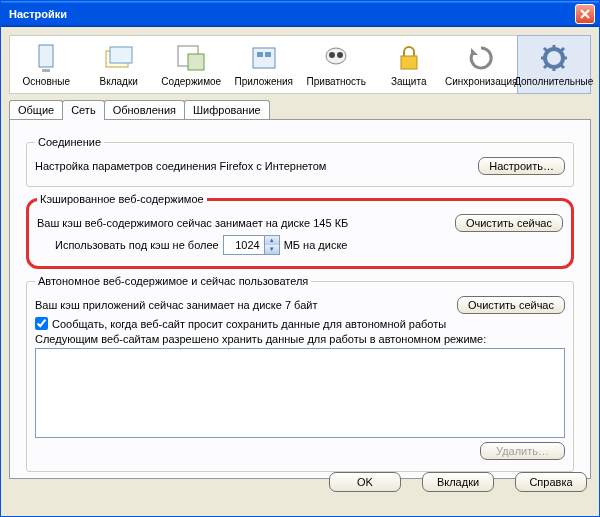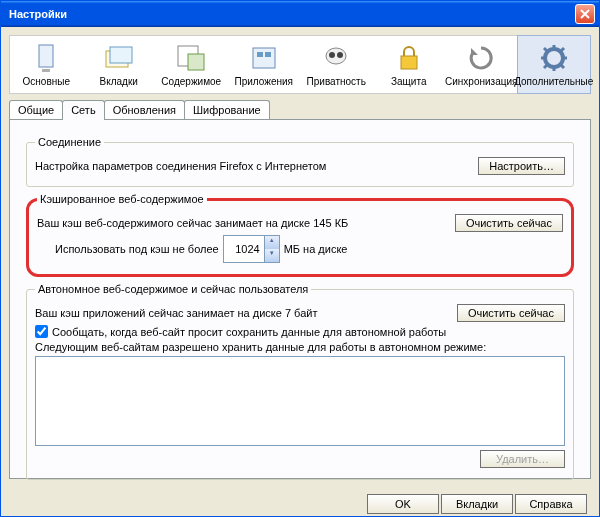--- a/index.html
+++ b/index.html
@@ -15,29 +15,29 @@
 .tool span{font-size:10px;text-align:center}
 .tabs{display:flex;margin:6px 8px 0 8px}
 .tab{padding:3px 8px;border:1px solid #919b9c;border-bottom:none;background:#ffffff;margin-right:-1px;cursor:pointer;border-radius:3px 3px 0 0}
 .tab.active{background:#fcfcfe;position:relative;z-index:2;padding-bottom:4px;margin-bottom:-1px}
 .content{margin:0 8px 8px 8px;background:#fcfcfe;border:1px solid #919b9c;padding:16px;height:360px}
 fieldset{border:1px solid #d0d0bf;border-radius:3px;margin:0 0 6px 0;padding:6px 8px 8px 8px;position:relative}
 fieldset.hl{border:3px solid #e03030;border-radius:12px}
 legend{padding:0 3px}
 .row{display:flex;align-items:center;margin:3px 0}
 .row .txt{flex:1}
-button.winbtn{background:linear-gradient(to bottom,#fff,#ece9d8);border:1px solid #707070;border-radius:0;padding:2px 10px;cursor:pointer;font-size:11px;min-width:85px}
+button.winbtn{background:linear-gradient(to bottom,#fff,#ece9d8);border:1px solid #707070;border-radius:7px;padding:2px 10px;cursor:pointer;font-size:11px;min-width:85px}
 button.winbtn:disabled{color:#a0a0a0}
 input[type=checkbox]{margin:0 4px 0 0;vertical-align:middle}
-.spinner{display:inline-flex;border:1px solid #7f9db9;background:#fff;height:28px;margin:0 4px}
+.spinner{display:inline-flex;border:1px solid #7f9db9;background:#fff;height:20px;margin:0 4px}
 .spinner input{border:none;width:40px;text-align:right;padding:0 4px;outline:none}
 .spinarr{display:flex;flex-direction:column;width:15px}
 .spinarr div{flex:1;background:linear-gradient(#e6eefc,#b8d0f0);border-left:1px solid #7f9db9;font-size:6px;text-align:center;line-height:8px;cursor:pointer;color:#4a6a9c}
 .listbox{border:1px solid #7f9db9;background:#fff;height:90px;margin-top:3px}
-.footer{position:absolute;bottom:2px;right:12px;display:flex;gap:2px}
+.footer{position:absolute;bottom:24px;right:12px;display:flex;gap:21px}
 .footer button{min-width:72px;padding:3px 12px}
 .indent{padding-left:18px}
 svg{display:block}
 </style>
 </head>
 <body>
 
 <div class="window">
   <div class="titlebar">
     <span class="title">Настройки</span>

